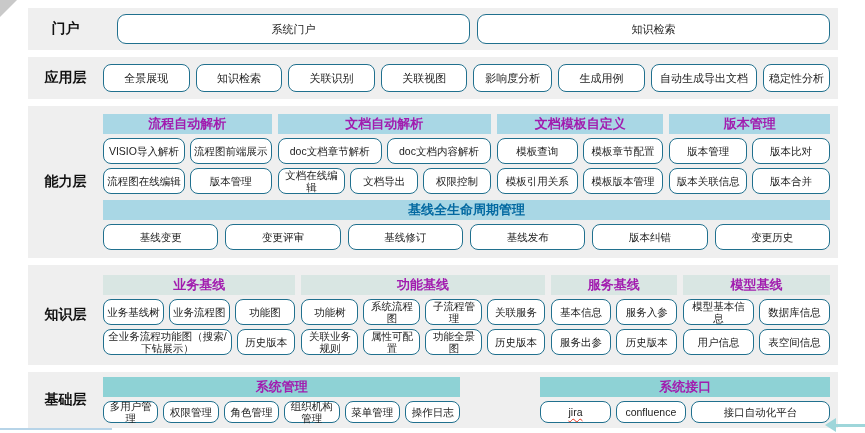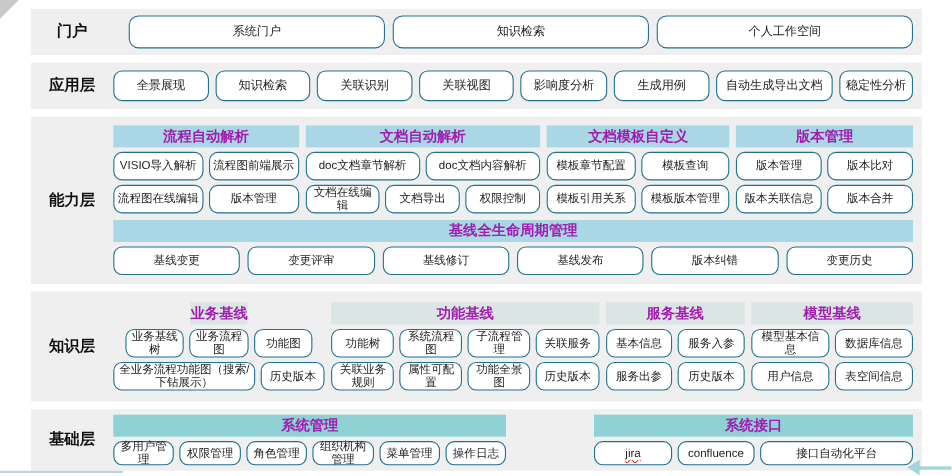--- a/index.html
+++ b/index.html
@@ -46,25 +46,25 @@
     font-weight:bold;font-size:13px;color:#a21caf;flex:none;}
   .cap-hdr{background:#a9d7e5;}
   .know-hdr{background:#d9e6e3;}
   .base-hdr{background:#8ed2d5;}
 
   .groups-row{display:flex;gap:6px;}
   .group{display:flex;flex-direction:column;gap:4px;}
   .group .btn-row{flex:none;}
 
   .cg0{flex:1.50 1 0;} .cg1{flex:1.90 1 0;} .cg2{flex:1.48 1 0;} .cg3{flex:1.43 1 0;} .cg4{flex:0.78 1 0;}
-  .kg0{flex:1.90 1 0;align-items:center;} .kg1{flex:2.40 1 0;} .kg2{flex:1.25 1 0;} .kg3{flex:1.45 1 0;}
+  .kg0{flex:1.90 1 0;} .kg1{flex:2.40 1 0;} .kg2{flex:1.25 1 0;} .kg3{flex:1.45 1 0;}
   .kg0 .btn-row[data-list$="rows.1"] .btn:first-child{flex-grow:2.4;}
 
   .band-header{margin-top:6px;background:#a9d7e5;height:20px;flex:none;
-    display:flex;align-items:center;justify-content:center;font-weight:bold;font-size:13px;color:#a21caf;}
+    display:flex;align-items:center;justify-content:center;font-weight:bold;font-size:13px;color:#0369a1;}
   .band-row{margin-top:4px;gap:7px;}
 
   .base-groups{display:flex;gap:80px;}
   .bg0{flex:3.70 1 0;} .bg1{flex:3.00 1 0;}
   .base-groups .btn-row{height:22px;}
   .bg1 .btn-row .btn:last-child{flex-grow:2.1;}
   .bg1 .btn-row .btn:first-child{
     text-decoration:underline wavy #e0321f;text-decoration-thickness:1px;text-underline-offset:2px;}
 </style>
 </head>
@@ -73,21 +73,20 @@
 <div class="corner"></div>
 
 <div class="diagram">
 
   <div class="layer l-portal">
     <div class="layer-label">门户</div>
     <div class="layer-content">
       <div class="portal-row" data-list="layers.portal.buttons">
           <div class="btn">系统门户</div>
           <div class="btn">知识检索</div>
-          <div class="btn">个人工作空间</div>
         </div>
     </div>
   </div>
 
   <div class="layer l-app">
     <div class="layer-label">应用层</div>
     <div class="layer-content">
       <div class="app-row" data-list="layers.application.buttons">
           <div class="btn">全景展现</div>
           <div class="btn">知识检索</div>
@@ -124,22 +123,22 @@
             </div>
           <div class="btn-row" data-list="layers.capability.groups.1.rows.1">
               <div class="btn">文档在线编辑</div>
               <div class="btn">文档导出</div>
               <div class="btn">权限控制</div>
             </div>
         </div>
         <div class="group cg2">
           <div class="group-header cap-hdr">文档模板自定义</div>
           <div class="btn-row" data-list="layers.capability.groups.2.rows.0">
+              <div class="btn">模板查询</div>
               <div class="btn">模板章节配置</div>
-              <div class="btn">模板查询</div>
             </div>
           <div class="btn-row" data-list="layers.capability.groups.2.rows.1">
               <div class="btn">模板引用关系</div>
               <div class="btn">模板版本管理</div>
             </div>
         </div>
         <div class="group cg3">
           <div class="group-header cap-hdr">版本管理</div>
           <div class="btn-row" data-list="layers.capability.groups.3.rows.0">
               <div class="btn">版本管理</div>

